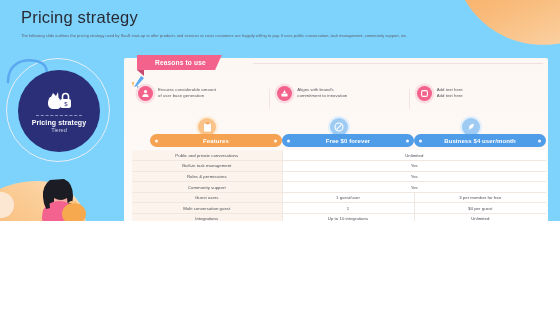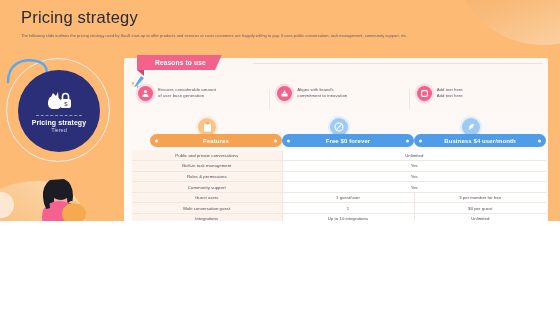--- a/index.html
+++ b/index.html
@@ -5,21 +5,21 @@
   * { box-sizing: border-box; margin: 0; padding: 0; }
   html, body {
     width: 560px; height: 315px;
     overflow: hidden;
     background: #ffffff;
     font-family: "Liberation Sans", sans-serif;
   }
   #slide {
     position: relative;
     width: 560px; height: 221px;
-    background: #fdba74;
+    background: #7dd3fc;
     overflow: hidden;
   }
 
   
   .blob-tr {
     position: absolute; right: -28px; top: -48px;
     width: 128px; height: 96px;
     background: linear-gradient(160deg,#f5a councils);
     background: linear-gradient(165deg,#f7a85c 0%,#f9bd7e 55%,#fbd3a6 100%);
     border-radius: 0 0 0 100% / 0 0 0 100%;

